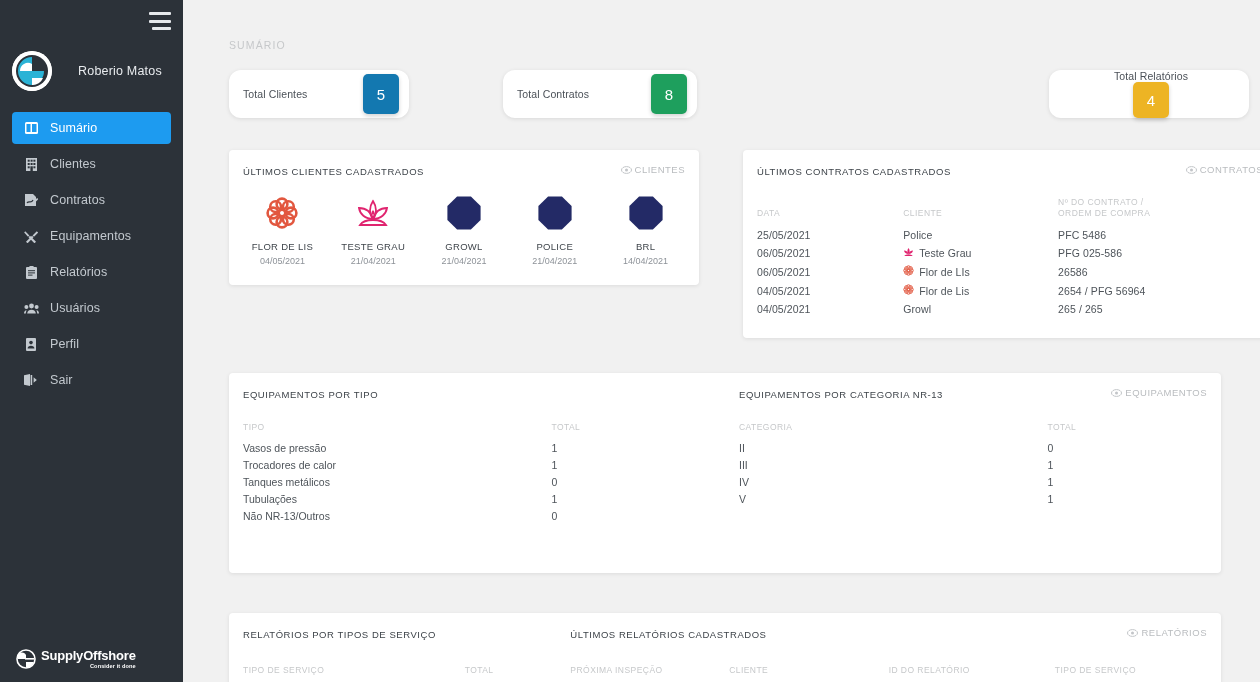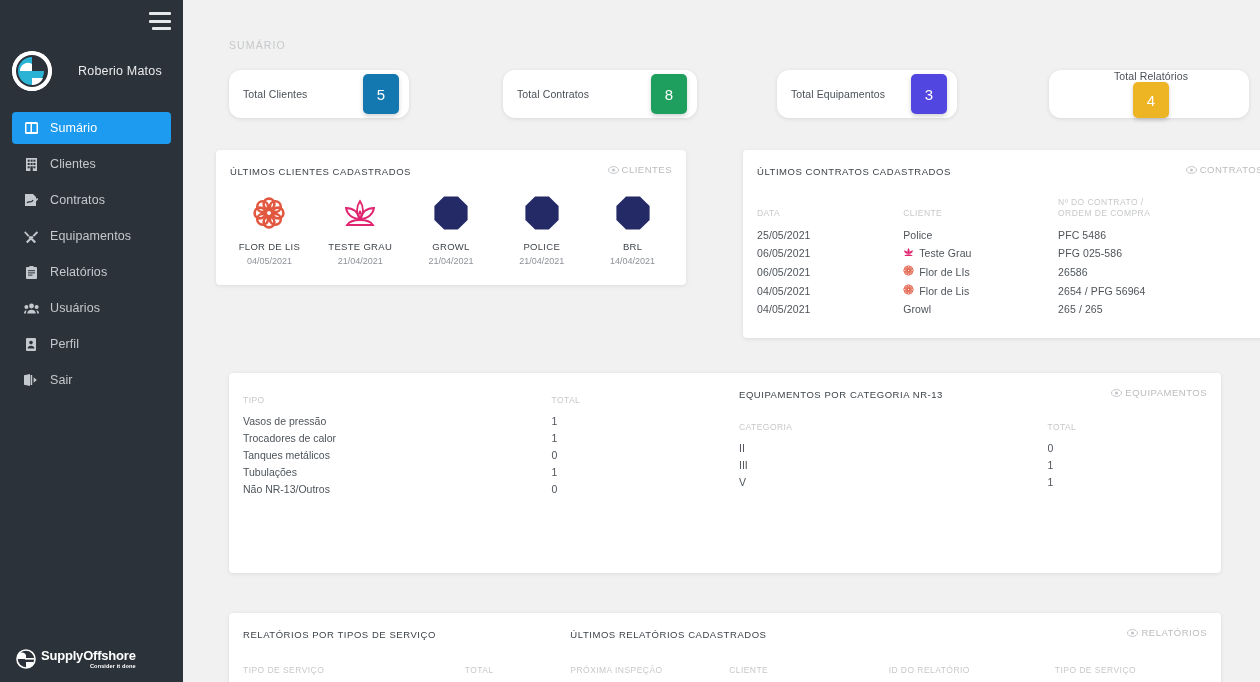--- a/index.html
+++ b/index.html
@@ -118,21 +118,21 @@
   }
   .panel-link {
     position: absolute; top: 14px; right: 14px;
     font-size: 9.5px; color: #b9bcbf; letter-spacing: .5px;
     display: flex; align-items: center; gap: 3px;
     cursor: pointer;
   }
   .eye { display:block; }
 
   
-  #clientsPanel { left: 33px; top: 150px; width: 470px; height: 135px; }
+  #clientsPanel { left: 46px; top: 150px; width: 470px; height: 135px; }
   .clients-strip {
     display: flex; padding: 14px 8px 0 8px;
   }
   .client {
     flex: 1; text-align: center;
   }
   .client-logo {
     height: 44px; display: flex; align-items: center; justify-content: center;
   }
   .client-name {
@@ -331,24 +331,20 @@
 
     <div class="page-title">SUMÁRIO</div>
 
     <div class="kpi" id="kpi0">
       <span class="kpi-label">Total Clientes</span>
       <span class="kpi-badge" id="kpi0b" style="background: rgb(19, 120, 176);">5</span>
     </div>
     <div class="kpi" id="kpi1">
       <span class="kpi-label">Total Contratos</span>
       <span class="kpi-badge" id="kpi1b" style="background: rgb(30, 159, 93);">8</span>
-    </div>
-    <div class="kpi" id="kpi2">
-      <span class="kpi-label">Total Equipamentos</span>
-      <span class="kpi-badge" id="kpi2b" style="background: rgb(81, 70, 224);">3</span>
     </div>
     <div class="kpi" id="kpi3">
       <span class="kpi-label">Total Relatórios</span>
       <span class="kpi-badge" id="kpi3b" style="background: rgb(237, 180, 36);">4</span>
     </div>
 
     <div class="panel" id="clientsPanel">
       <div class="panel-head">ÚLTIMOS CLIENTES CADASTRADOS</div>
       <div class="panel-link">
         <svg class="eye" width="11" height="8" viewBox="0 0 11 8">
@@ -507,20 +503,21 @@
               </td>
               <td>265 / 265</td>
             </tr>
           </tbody>
       </table>
     </div>
 
     <div class="panel" id="equipPanel">
       <div class="equip-grid">
         <div class="equip-col">
+          <div class="panel-head">EQUIPAMENTOS POR TIPO</div>
           <table class="etable">
             <thead>
                 <tr>
               <th class="col-a">TIPO</th>
               <th class="col-b">TOTAL</th>
             </tr>
               </thead>
             <tbody id="etBody">
                 <tr>
                   <td class="col-a">Vasos de pressão</td>
@@ -564,20 +561,24 @@
             <tbody id="ecBody">
                 <tr>
                   <td class="col-a">II</td>
                   <td class="col-b">0</td>
                 </tr>
                 <tr>
                   <td class="col-a">III</td>
                   <td class="col-b">1</td>
                 </tr>
                 <tr>
+                  <td class="col-a">IV</td>
+                  <td class="col-b">1</td>
+                </tr>
+                <tr>
                   <td class="col-a">V</td>
                   <td class="col-b">1</td>
                 </tr>
               </tbody>
           </table>
         </div>
       </div>
     </div>
 
     <div class="panel" id="reportsPanel">

